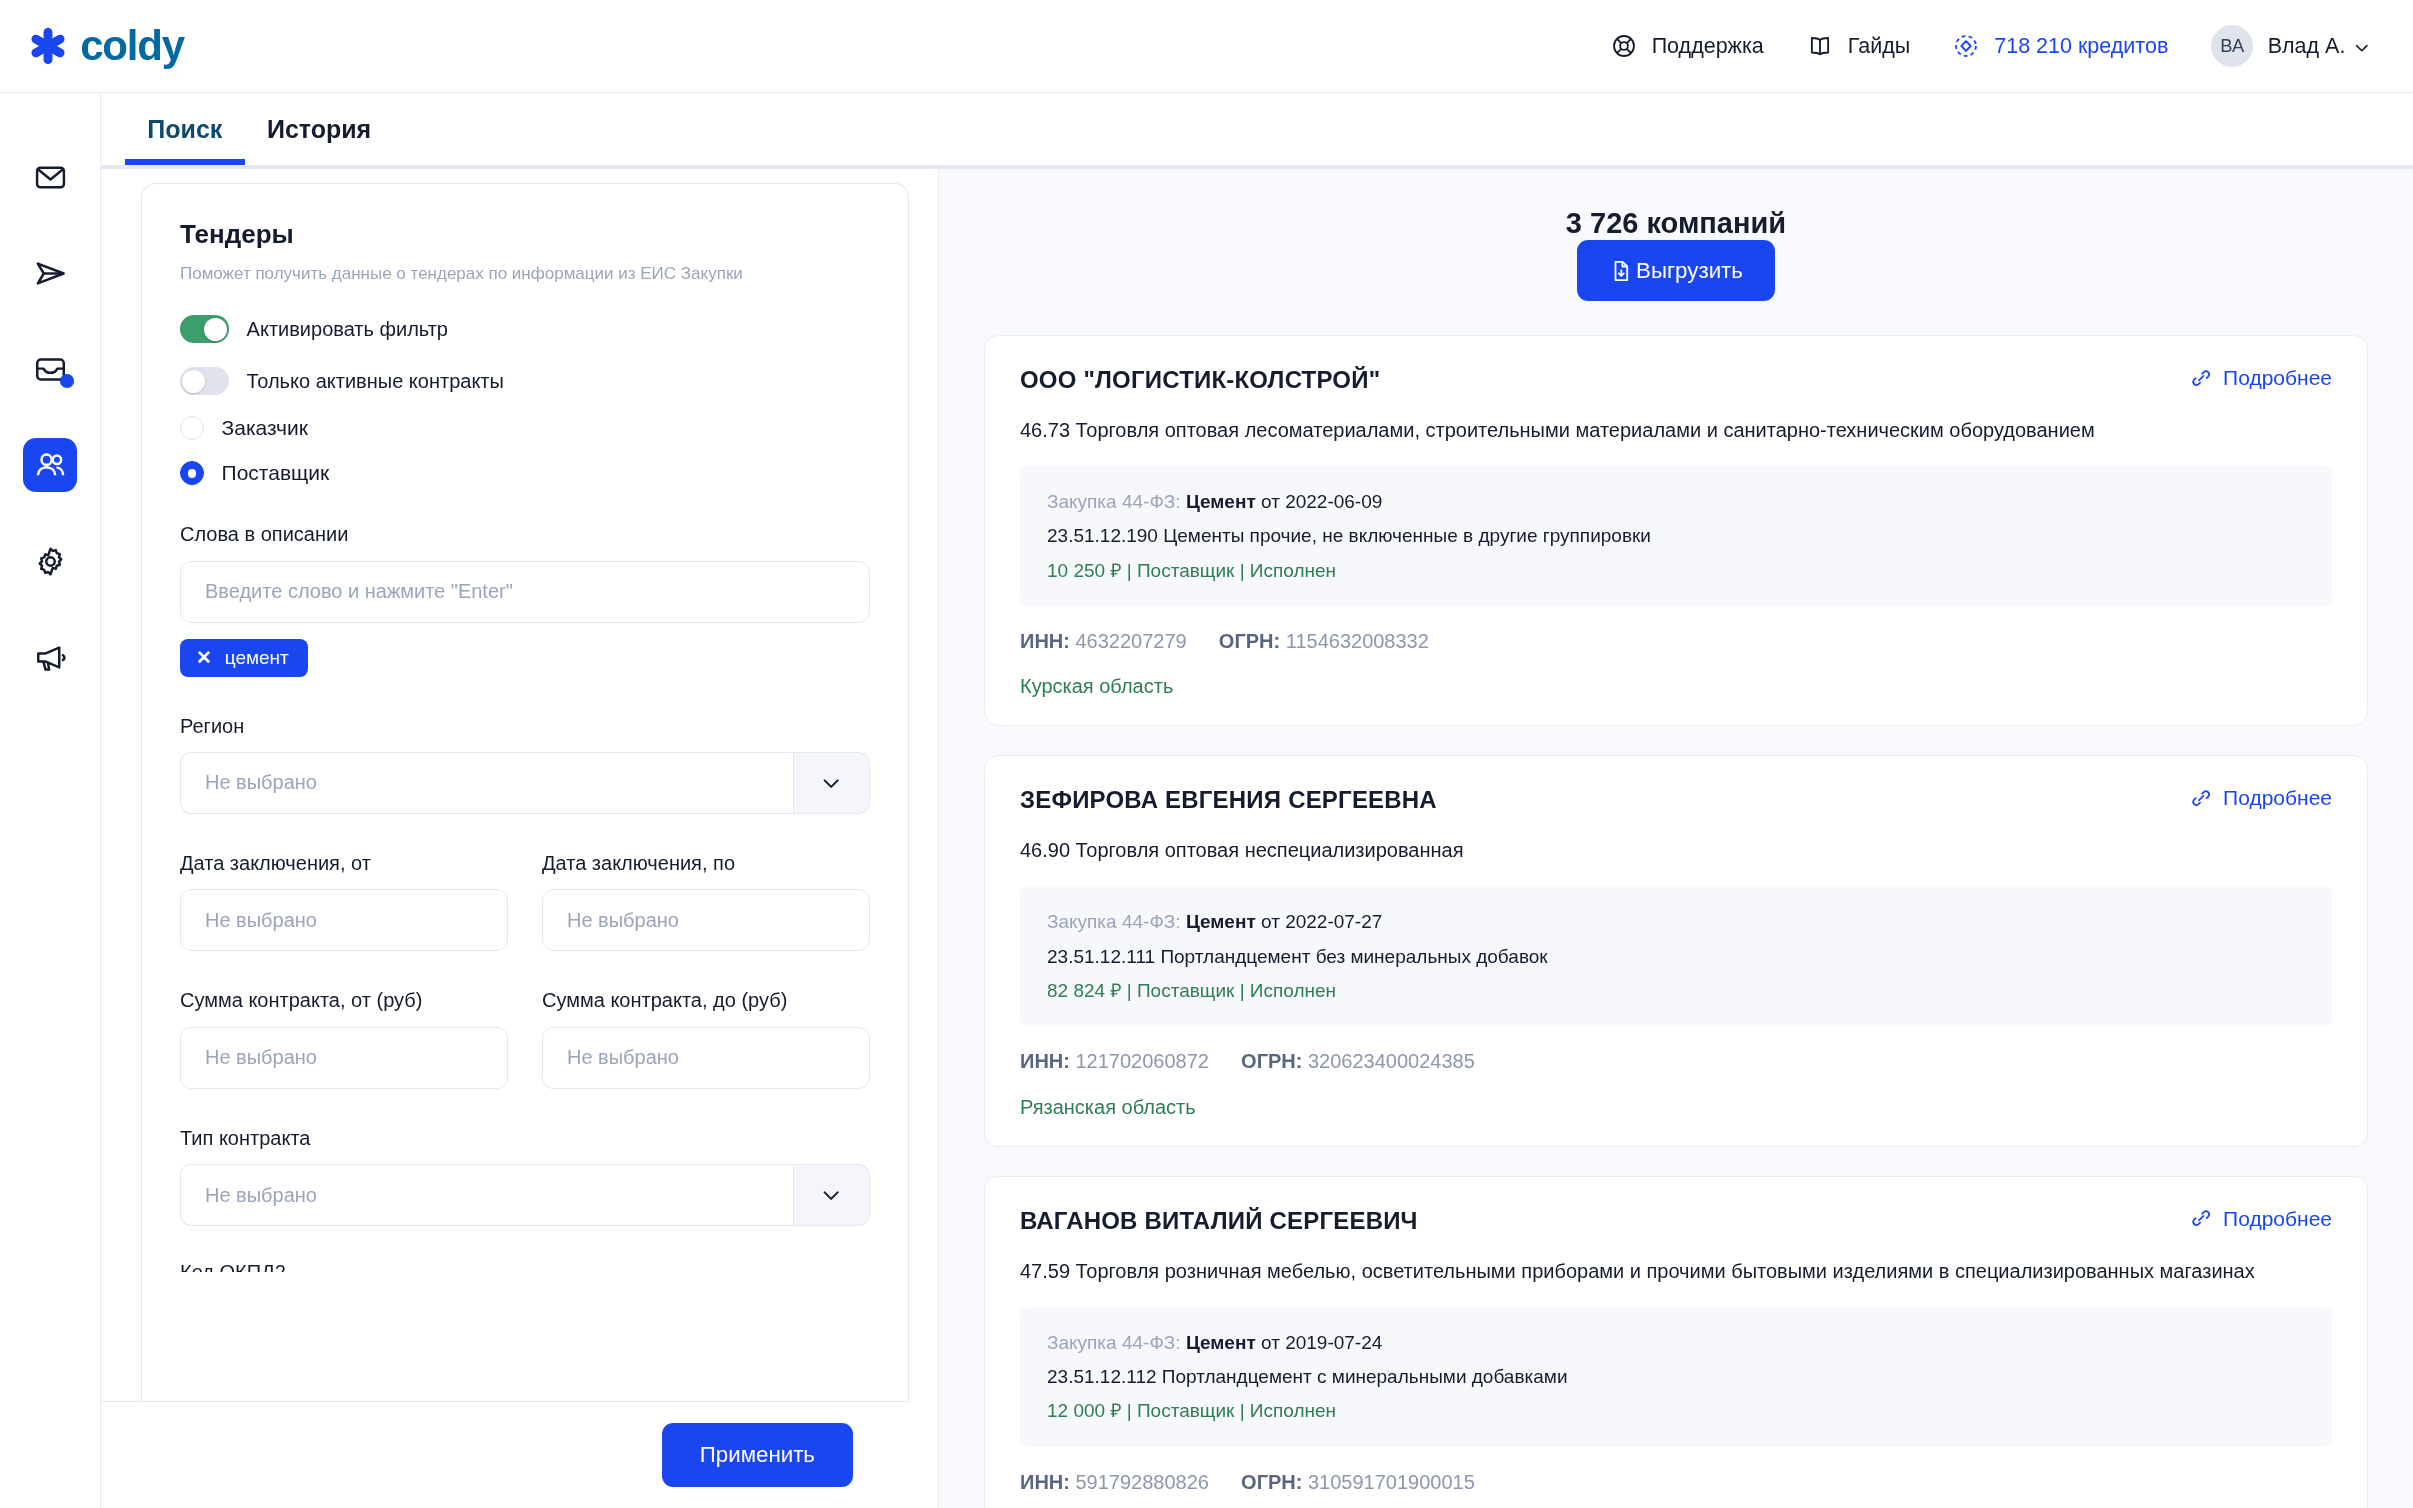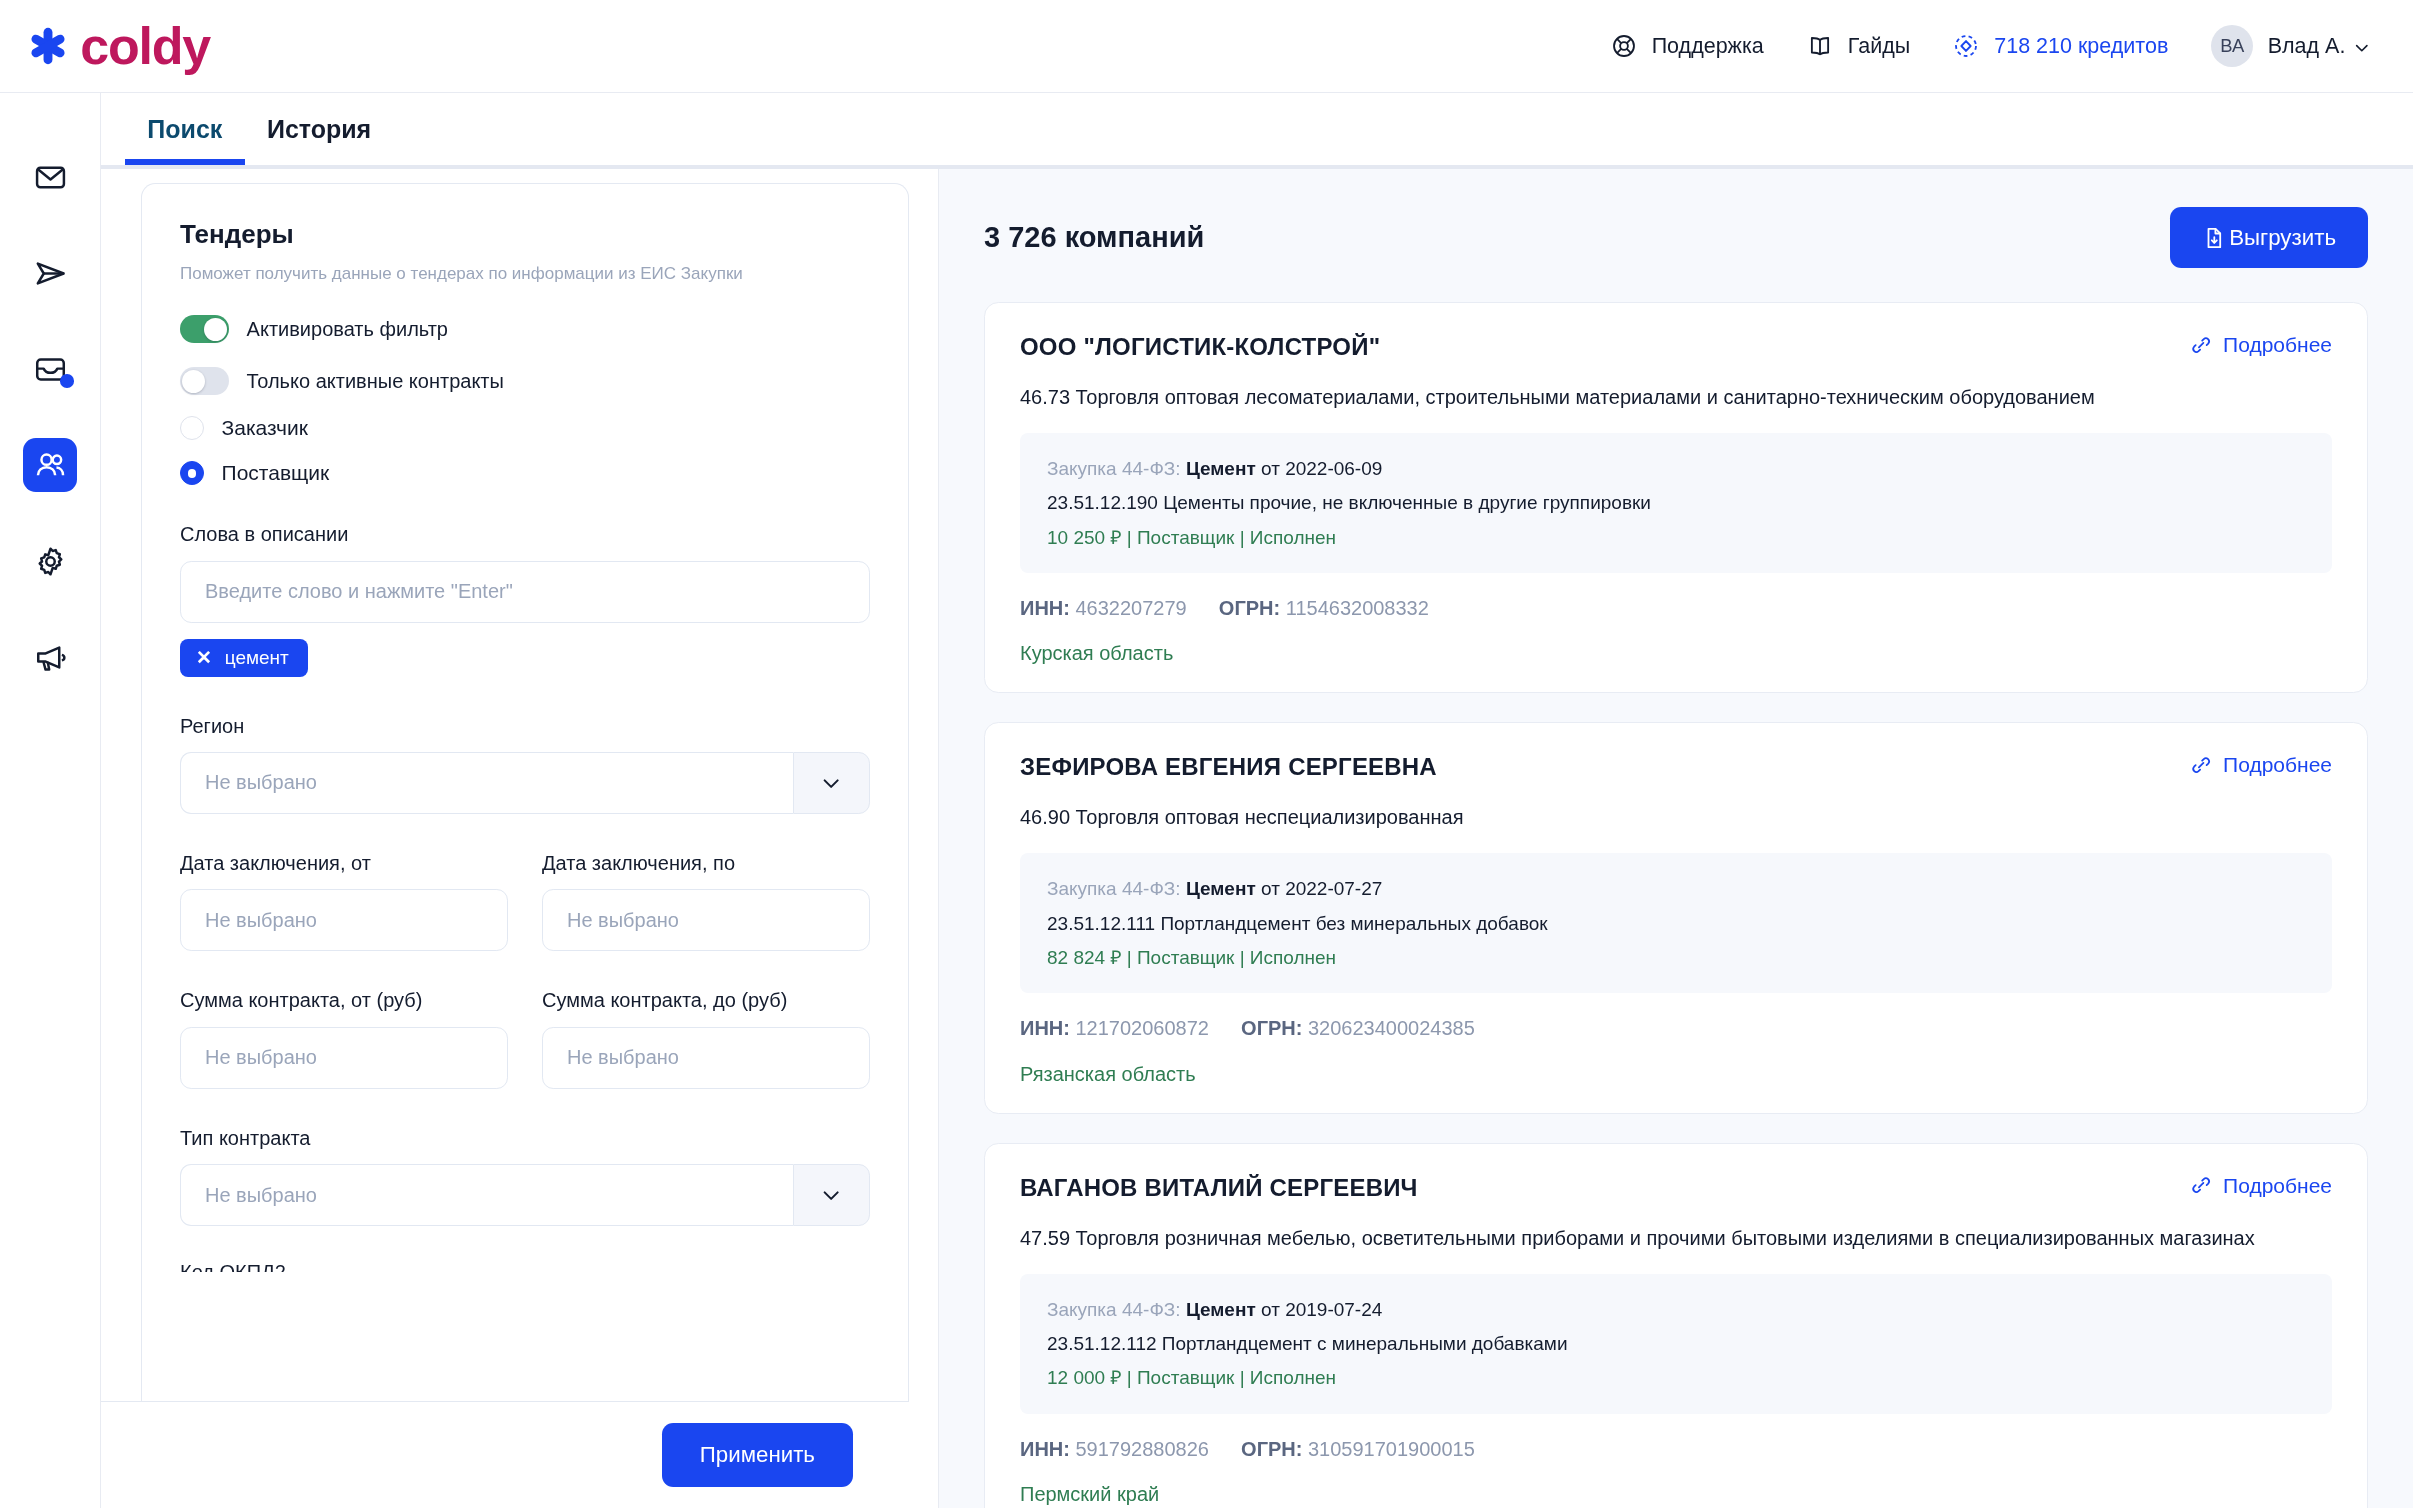--- a/index.html
+++ b/index.html
@@ -19,21 +19,21 @@
     display: flex;
     align-items: center;
     padding: 0 42px 0 27px;
     border-bottom: 0.8px solid #e8ebf2;
     position: relative;
     z-index: 5;
   }
   .logo { display: flex; align-items: center; gap: 11.2px; }
   .logo-mark { width: 42px; height: 42px; }
   .logo-text {
-    font-size: 52px; font-weight: 700; color: #be185d;
+    font-size: 42px; font-weight: 700; color: #0369a1;
     letter-spacing: -1.2px;
   }
   .topbar-right {
     margin-left: auto;
     display: flex; align-items: center; gap: 43px;
   }
   .hitem {
     display: flex; align-items: center; gap: 15px;
     font-size: 21.5px; color: #141c2e; font-weight: 400;
     cursor: pointer; white-space: nowrap;
@@ -195,20 +195,21 @@
   }
 
   
   .resultspane {
     flex: 1; min-width: 0; background: #f7f9fd;
     padding: 38px 45px 0 45px; overflow: hidden;
   }
   .results-head {
     display: flex; align-items: center; justify-content: space-between;
     margin-bottom: 34px;
+    flex-direction: column;
   }
   .results-count { font-size: 29px; font-weight: 700; color: #141c2e; }
   .btn-export {
     background: #1a46f0; color: #fff; border: none; border-radius: 11.2px;
     font-family: inherit; font-size: 22.3px;
     padding: 17.6px 32px; cursor: pointer;
     display: inline-flex; align-items: center; gap: 3px; white-space: nowrap;
   }
   .btn-export svg { width: 24px; height: 24px; }
 

